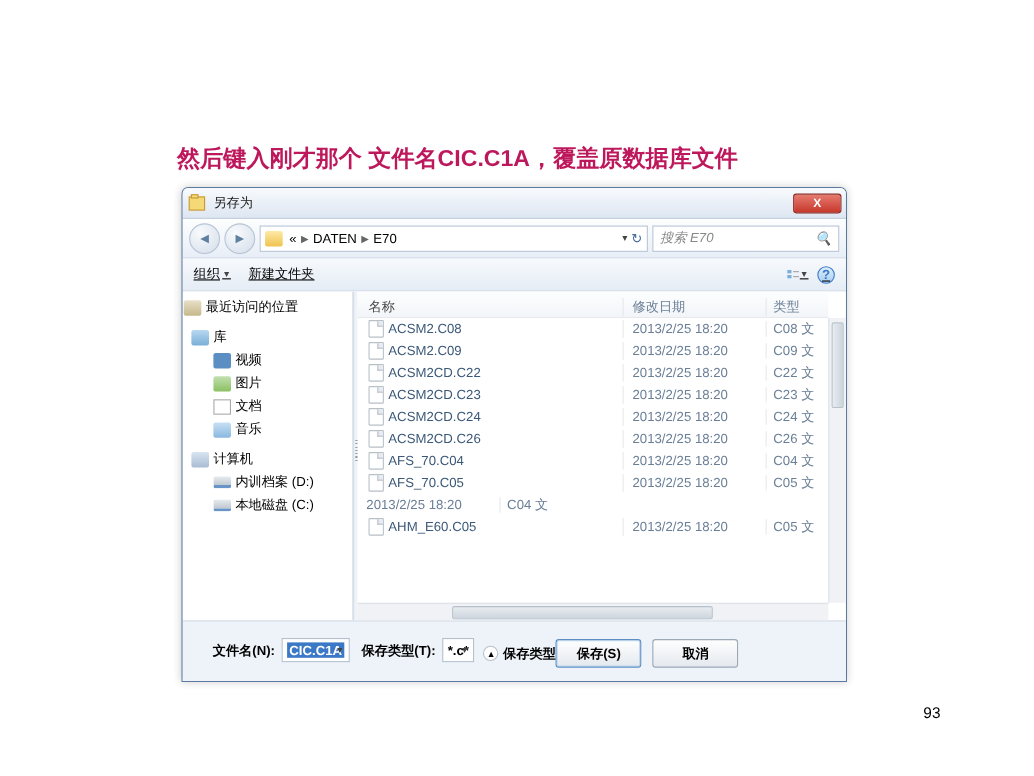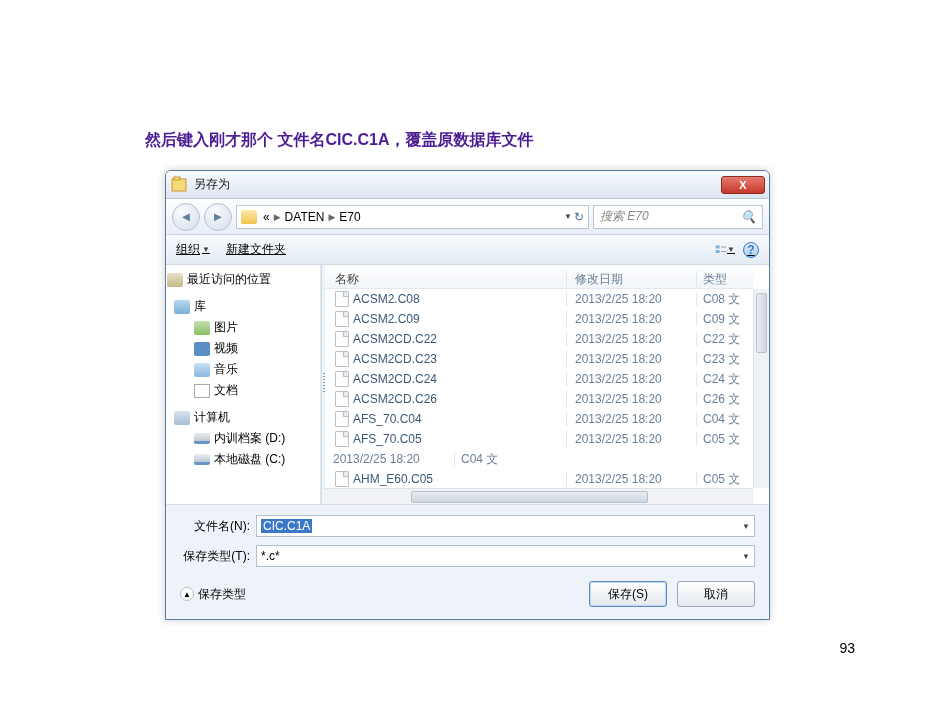--- a/index.html
+++ b/index.html
@@ -1,17 +1,17 @@
 <!DOCTYPE html>
 <html><head>
   <meta charset="utf-8">
   <style>
     * { box-sizing: border-box; margin: 0; padding: 0; }
     body { font-family: "Microsoft YaHei", "SimSun", Tahoma, sans-serif; background: #fff; width: 940px; height: 705px; position: relative; }
-    .page-instruction { position: absolute; top: 130px; left: 145px; font-size: 16px; font-weight: bold; color: #4c1d95; }
+    .page-instruction { position: absolute; top: 130px; left: 161px; font-size: 21px; font-weight: bold; color: #be185d; }
     .page-number { position: absolute; top: 640px; right: 85px; font-size: 14px; color: #000; }
     
     .dialog {
       position: absolute;
       top: 170px; left: 165px;
       width: 605px; height: 450px;
       border: 1px solid #5a7aa0;
       border-radius: 6px 6px 0 0;
       background: #eef3f9;
       box-shadow: 0 0 8px rgba(0,0,0,0.2);
@@ -136,22 +136,23 @@
     .file-icon { width: 14px; height: 16px; background: #fff; border: 1px solid #b8c0c8; border-radius: 1px; position: relative; flex-shrink: 0; }
     .file-icon::before { content:""; position:absolute; top:0; right:0; width:4px; height:4px; background:#e8ecf0; border-left:1px solid #b8c0c8; border-bottom:1px solid #b8c0c8; }
     .fl-col-date, .fl-col-type { color: #6a7f96; }
     .fl-scrollbar-h { height: 16px; background: #f0f2f5; border-top: 1px solid #dde2e8; position: relative; }
     .fl-scrollbar-h::after { content:""; position:absolute; left: 20%; width: 55%; top: 2px; height: 10px; background: linear-gradient(#e8ecf0,#cdd5dd); border: 1px solid #b8c2cc; border-radius: 2px; }
     
     .bottombar {
       background: #eef3f9;
       border-top: 1px solid #d4dce6;
       padding: 10px 14px 12px;
-      display: flex; flex-direction: column; gap: 8px;
+      display: flex; flex-direction: row; gap: 8px;
       font-size: 12px;
+      font-weight: bold;
     }
     .field-row { display: flex; align-items: center; gap: 6px; }
     .field-label { width: 70px; text-align: right; }
     .field-input {
       flex: 1; height: 22px;
       border: 1px solid #b4c0d0;
       background: #fff;
       padding: 0 4px;
       display: flex; align-items: center;
       position: relative;
@@ -249,34 +250,34 @@
     <div class="sidebar">
       <div class="tree-item">
           <span class="tree-icon ic-recent"></span>
           <span>最近访问的位置</span>
         </div>
       <div class="tree-item group">
           <span class="tree-icon ic-lib"></span>
           <span>库</span>
         </div>
       <div class="tree-item sub">
+          <span class="tree-icon ic-video"></span>
+          <span>视频</span>
+        </div>
+      <div class="tree-item sub">
           <span class="tree-icon ic-pic"></span>
           <span>图片</span>
         </div>
       <div class="tree-item sub">
-          <span class="tree-icon ic-video"></span>
-          <span>视频</span>
+          <span class="tree-icon ic-doc"></span>
+          <span>文档</span>
         </div>
       <div class="tree-item sub">
           <span class="tree-icon ic-music"></span>
           <span>音乐</span>
-        </div>
-      <div class="tree-item sub">
-          <span class="tree-icon ic-doc"></span>
-          <span>文档</span>
         </div>
       <div class="tree-item group">
           <span class="tree-icon ic-computer"></span>
           <span>计算机</span>
         </div>
       <div class="tree-item sub">
           <span class="tree-icon ic-drive"></span>
           <span>内训档案 (D:)</span>
         </div>
       <div class="tree-item sub">

